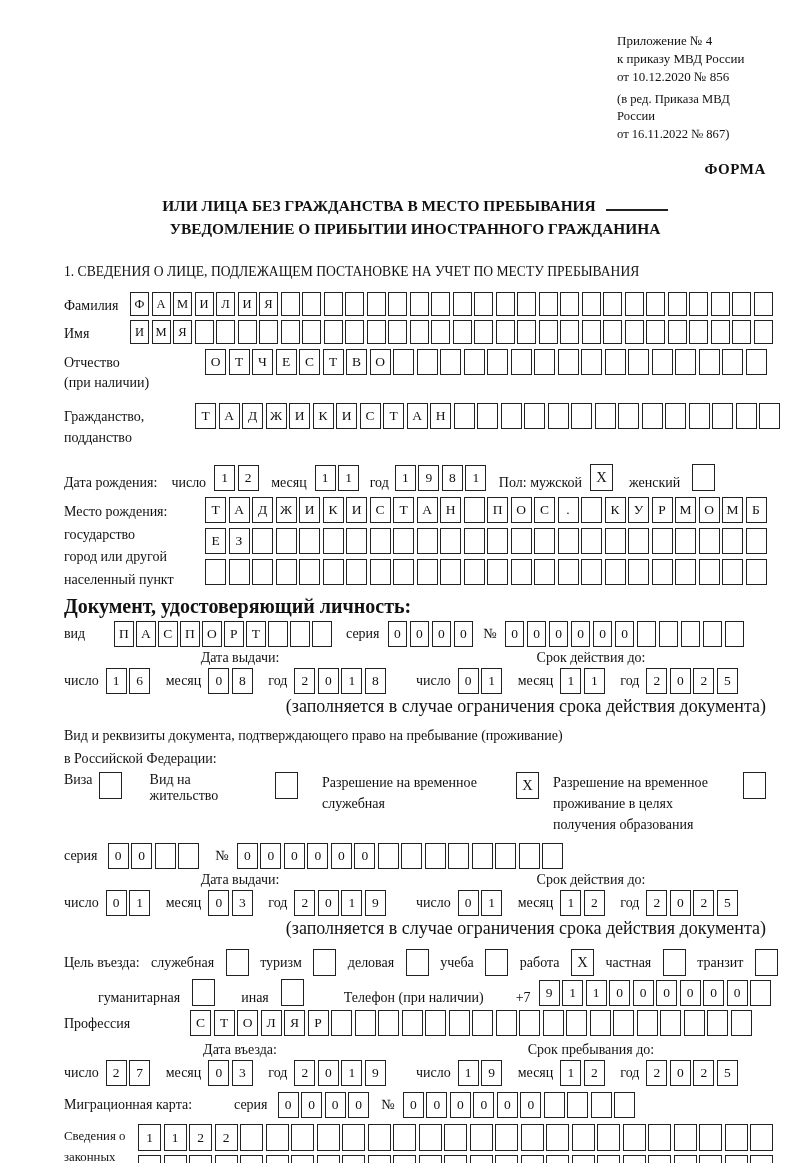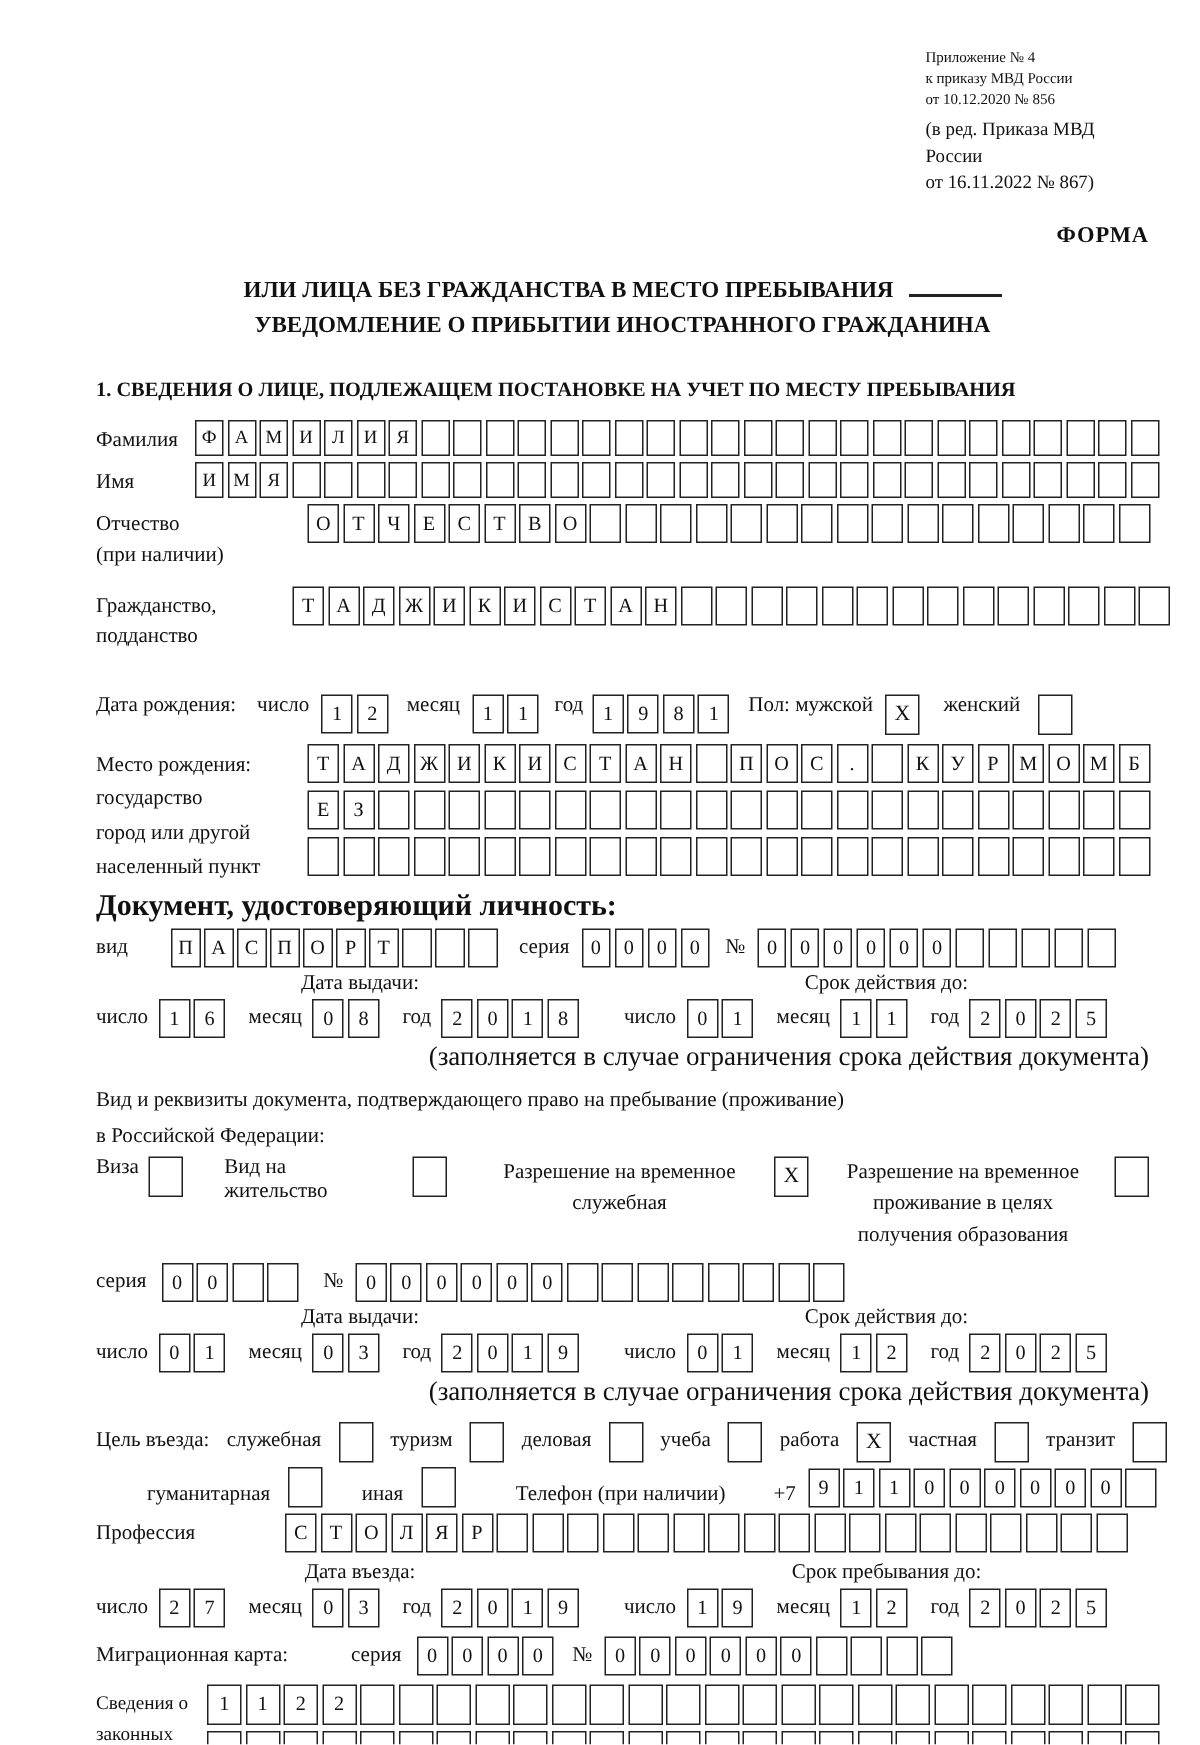--- a/index.html
+++ b/index.html
@@ -1,25 +1,25 @@
 <!DOCTYPE html>
 <html><head>
 <meta charset="utf-8">
 <style>
   *{box-sizing:border-box;margin:0;padding:0}
   body{margin:0;background:#fff}
   .page{width:800px;height:1163px;background:#fff;color:#111;
         font-family:"Liberation Serif","DejaVu Serif",serif;
         padding:32px 34px 0 64px;position:relative;overflow:hidden}
-  .annex{margin-left:553px;font-size:10px;line-height:1.38}
+  .annex{margin-left:553px;font-size:13px;line-height:1.38}
   .annex-note{margin-left:553px;font-size:12.6px;line-height:1.38;margin-top:5px}
   .forma{text-align:right;font-weight:700;font-size:15px;margin-top:18px;letter-spacing:.6px}
   .title{text-align:center;font-weight:700;font-size:15.4px;line-height:1.5;margin-top:16px}
   .tline{display:inline-block;width:62px;border-bottom:2.4px solid #222;margin-left:10px}
-  .sec1{font-weight:700;font-size:13.6px;margin-top:24px}
+  .sec1{font-weight:400;font-size:13.6px;margin-top:24px}
   .frow{display:flex;align-items:flex-start;margin-top:4px}
   .lbl{font-size:14px;line-height:1.45;padding-top:4px;flex:none}
   .cells{display:flex;flex:none}
   .cell{flex:none;display:flex;align-items:center;justify-content:center;
         border:1.6px solid #222;font-size:13.5px;width:21px;height:26px;margin-right:2.5px}
   .sm .cell{width:19px;height:24px;font-size:12.5px}
   .mid .cell{width:19.5px;height:26px}
   .rep .cell{width:23px;height:27px}
   .cbox{flex:none;display:inline-flex;align-items:center;justify-content:center;
         border:1.7px solid #222;width:23px;height:27px;font-size:14.5px}
@@ -27,21 +27,21 @@
   .dpair{display:flex;margin-top:3px}
   .dcolL{width:352px;flex:none}
   .dcolR{flex:1}
   .dhead{text-align:center;font-size:14px}
   .dgroup{display:flex;align-items:center;margin-top:2px}
   .dlbl{font-size:14px;margin-right:7px;flex:none}
   .dgroup .cells{margin-right:13px}
   .note{text-align:right;font-size:18px;margin-top:2px}
   .plain{font-size:14px;line-height:1.55;margin-top:8px}
   .optrow{display:flex;align-items:flex-start;margin-top:2px;font-size:14px}
-  .optblock{text-align:center;line-height:1.5;flex:none}
+  .optblock{line-height:1.5;flex:none}
   .inline-lbl{font-size:14px;flex:none}
 </style>
 </head>
 <body>
 
 <div class="page">
 
   <div class="annex">
     <div>Приложение № 4</div>
     <div>к приказу МВД России</div>
@@ -192,21 +192,21 @@
         <span class="cell"></span>
         <span class="cell"></span>
         <span class="cell"></span>
         <span class="cell"></span>
         <span class="cell"></span>
         <span class="cell"></span>
         <span class="cell"></span>
       </span>
   </div>
 
-  <div class="frow" style="margin-top:27px;align-items:flex-start">
+  <div class="frow" style="margin-top:16px;align-items:flex-end">
     <span class="inline-lbl">Дата рождения:</span>
     <span class="inline-lbl" style="margin-left:14px;margin-right:8px">число</span>
     <span class="cells">
         <span class="cell">1</span>
         <span class="cell">2</span>
       </span>
     <span class="inline-lbl" style="margin-left:10px;margin-right:8px">месяц</span>
     <span class="cells">
         <span class="cell">1</span>
         <span class="cell">1</span>

